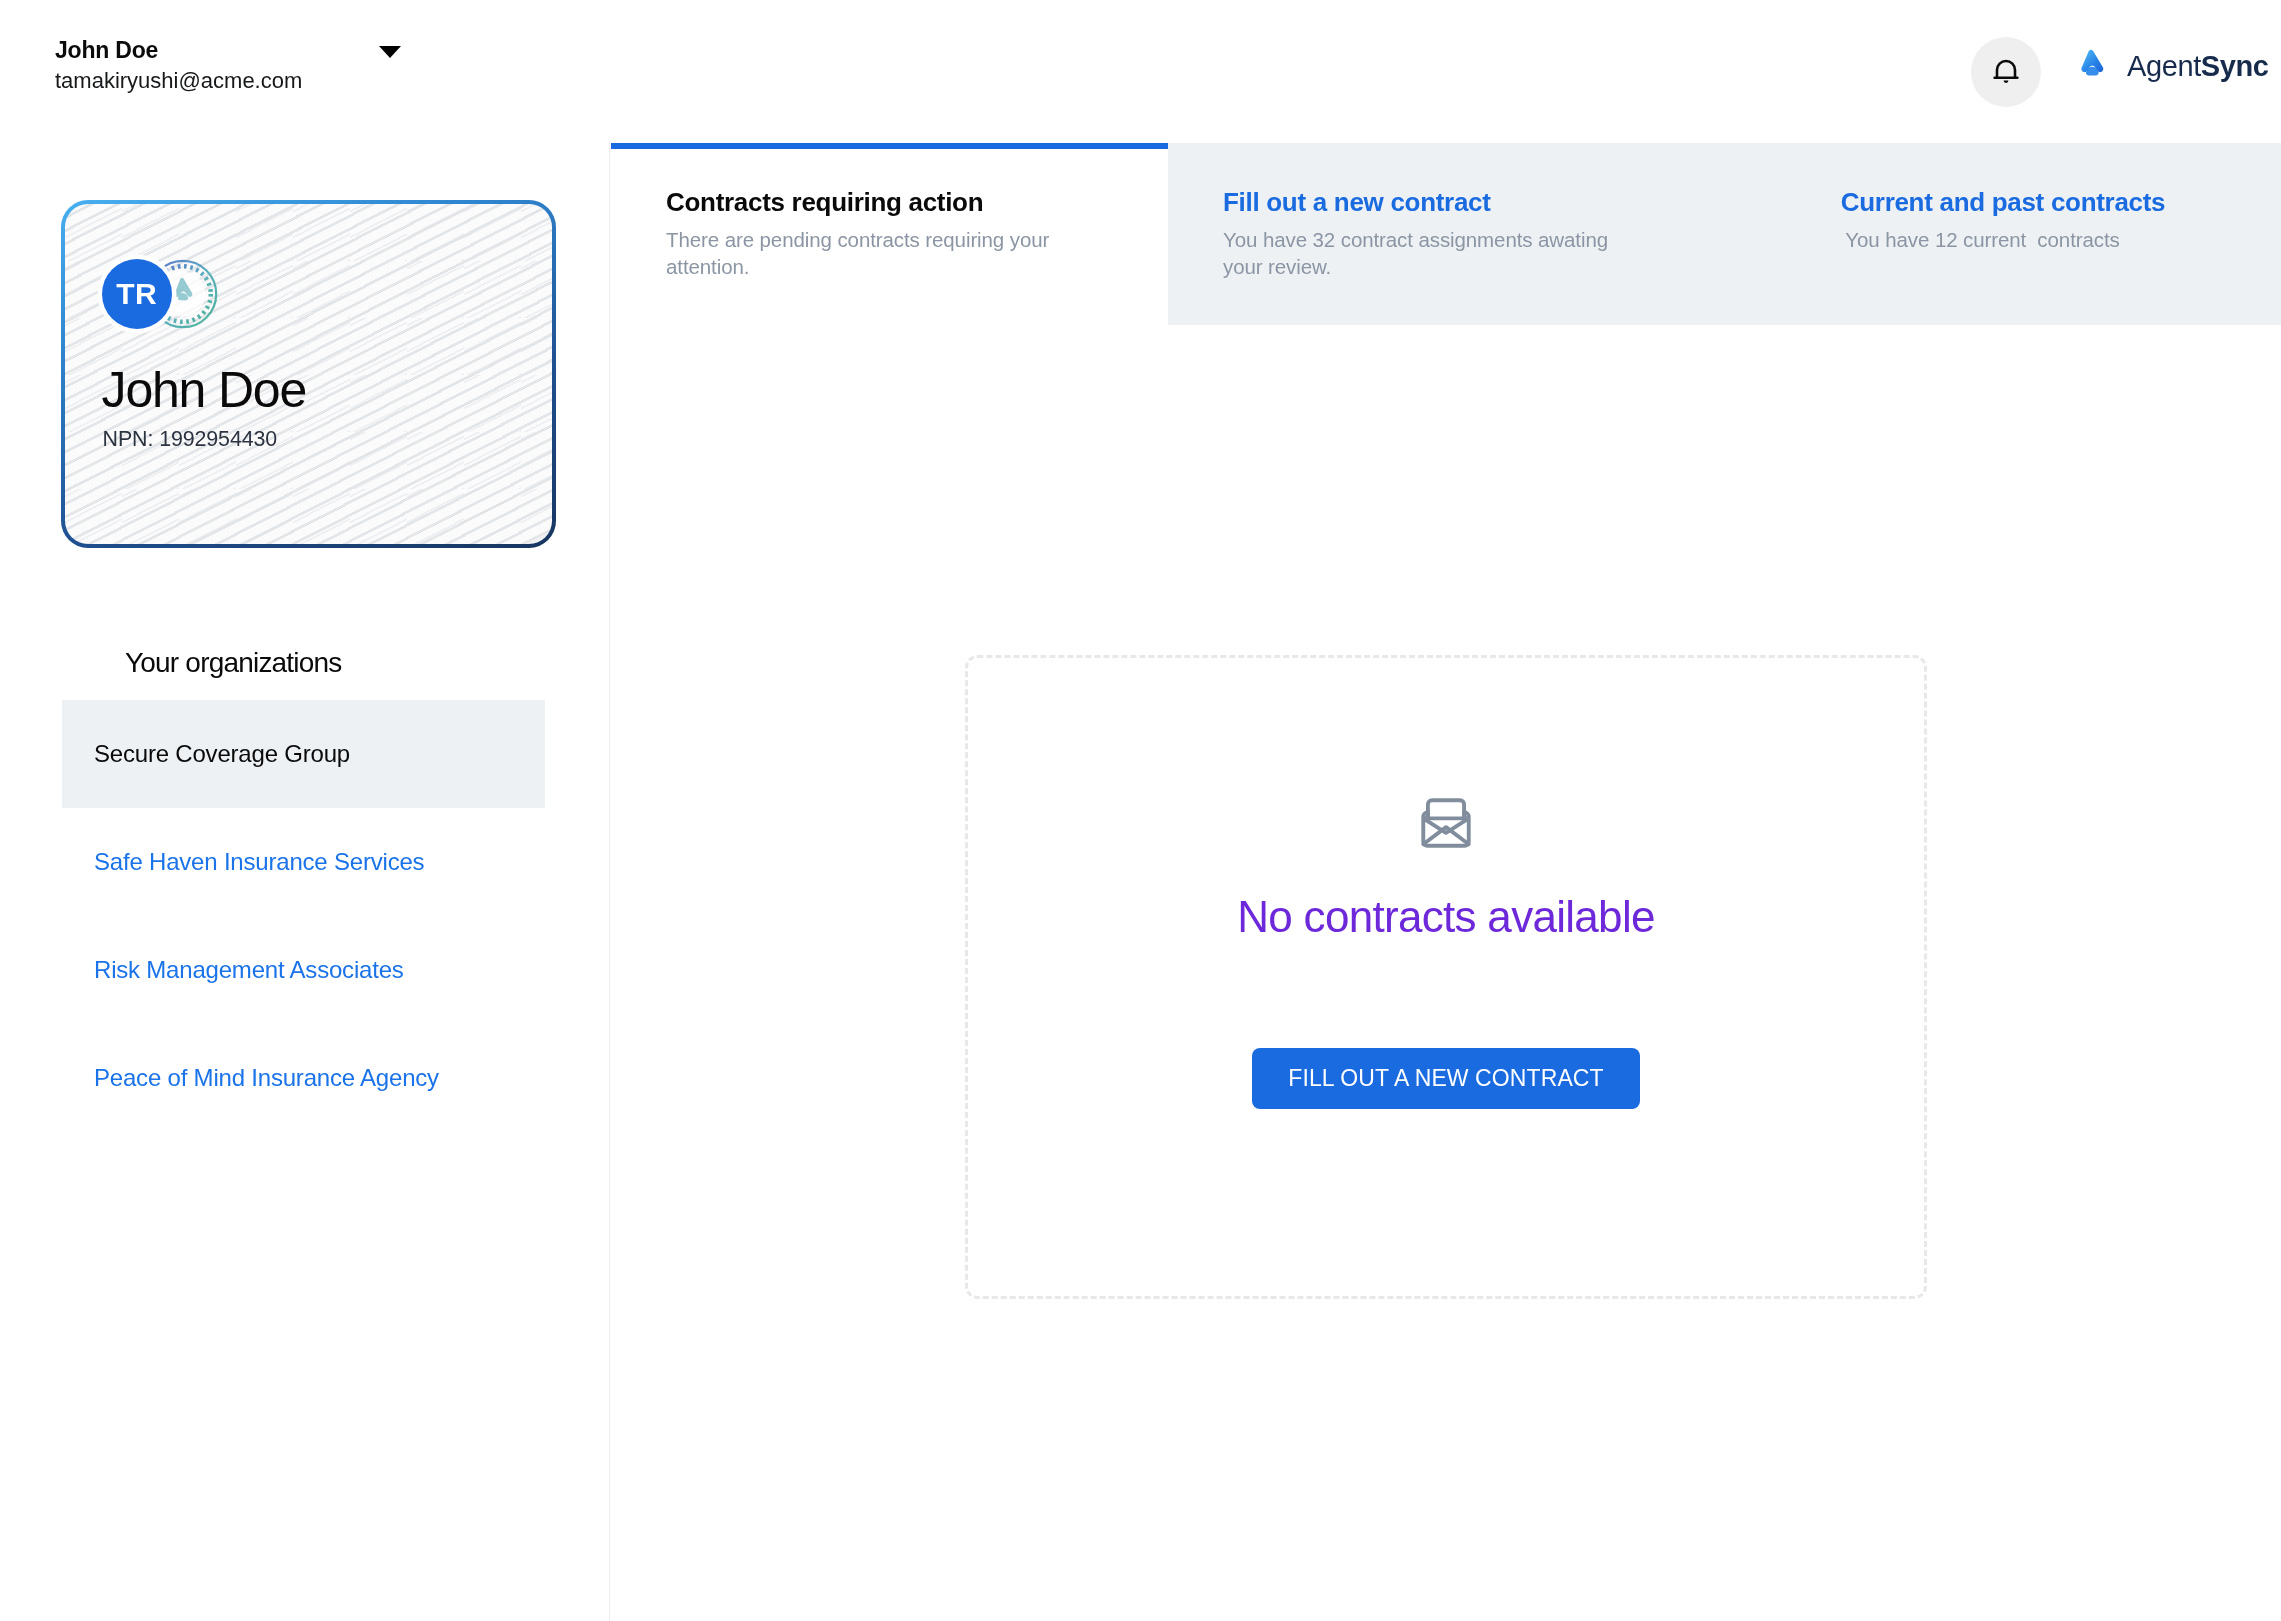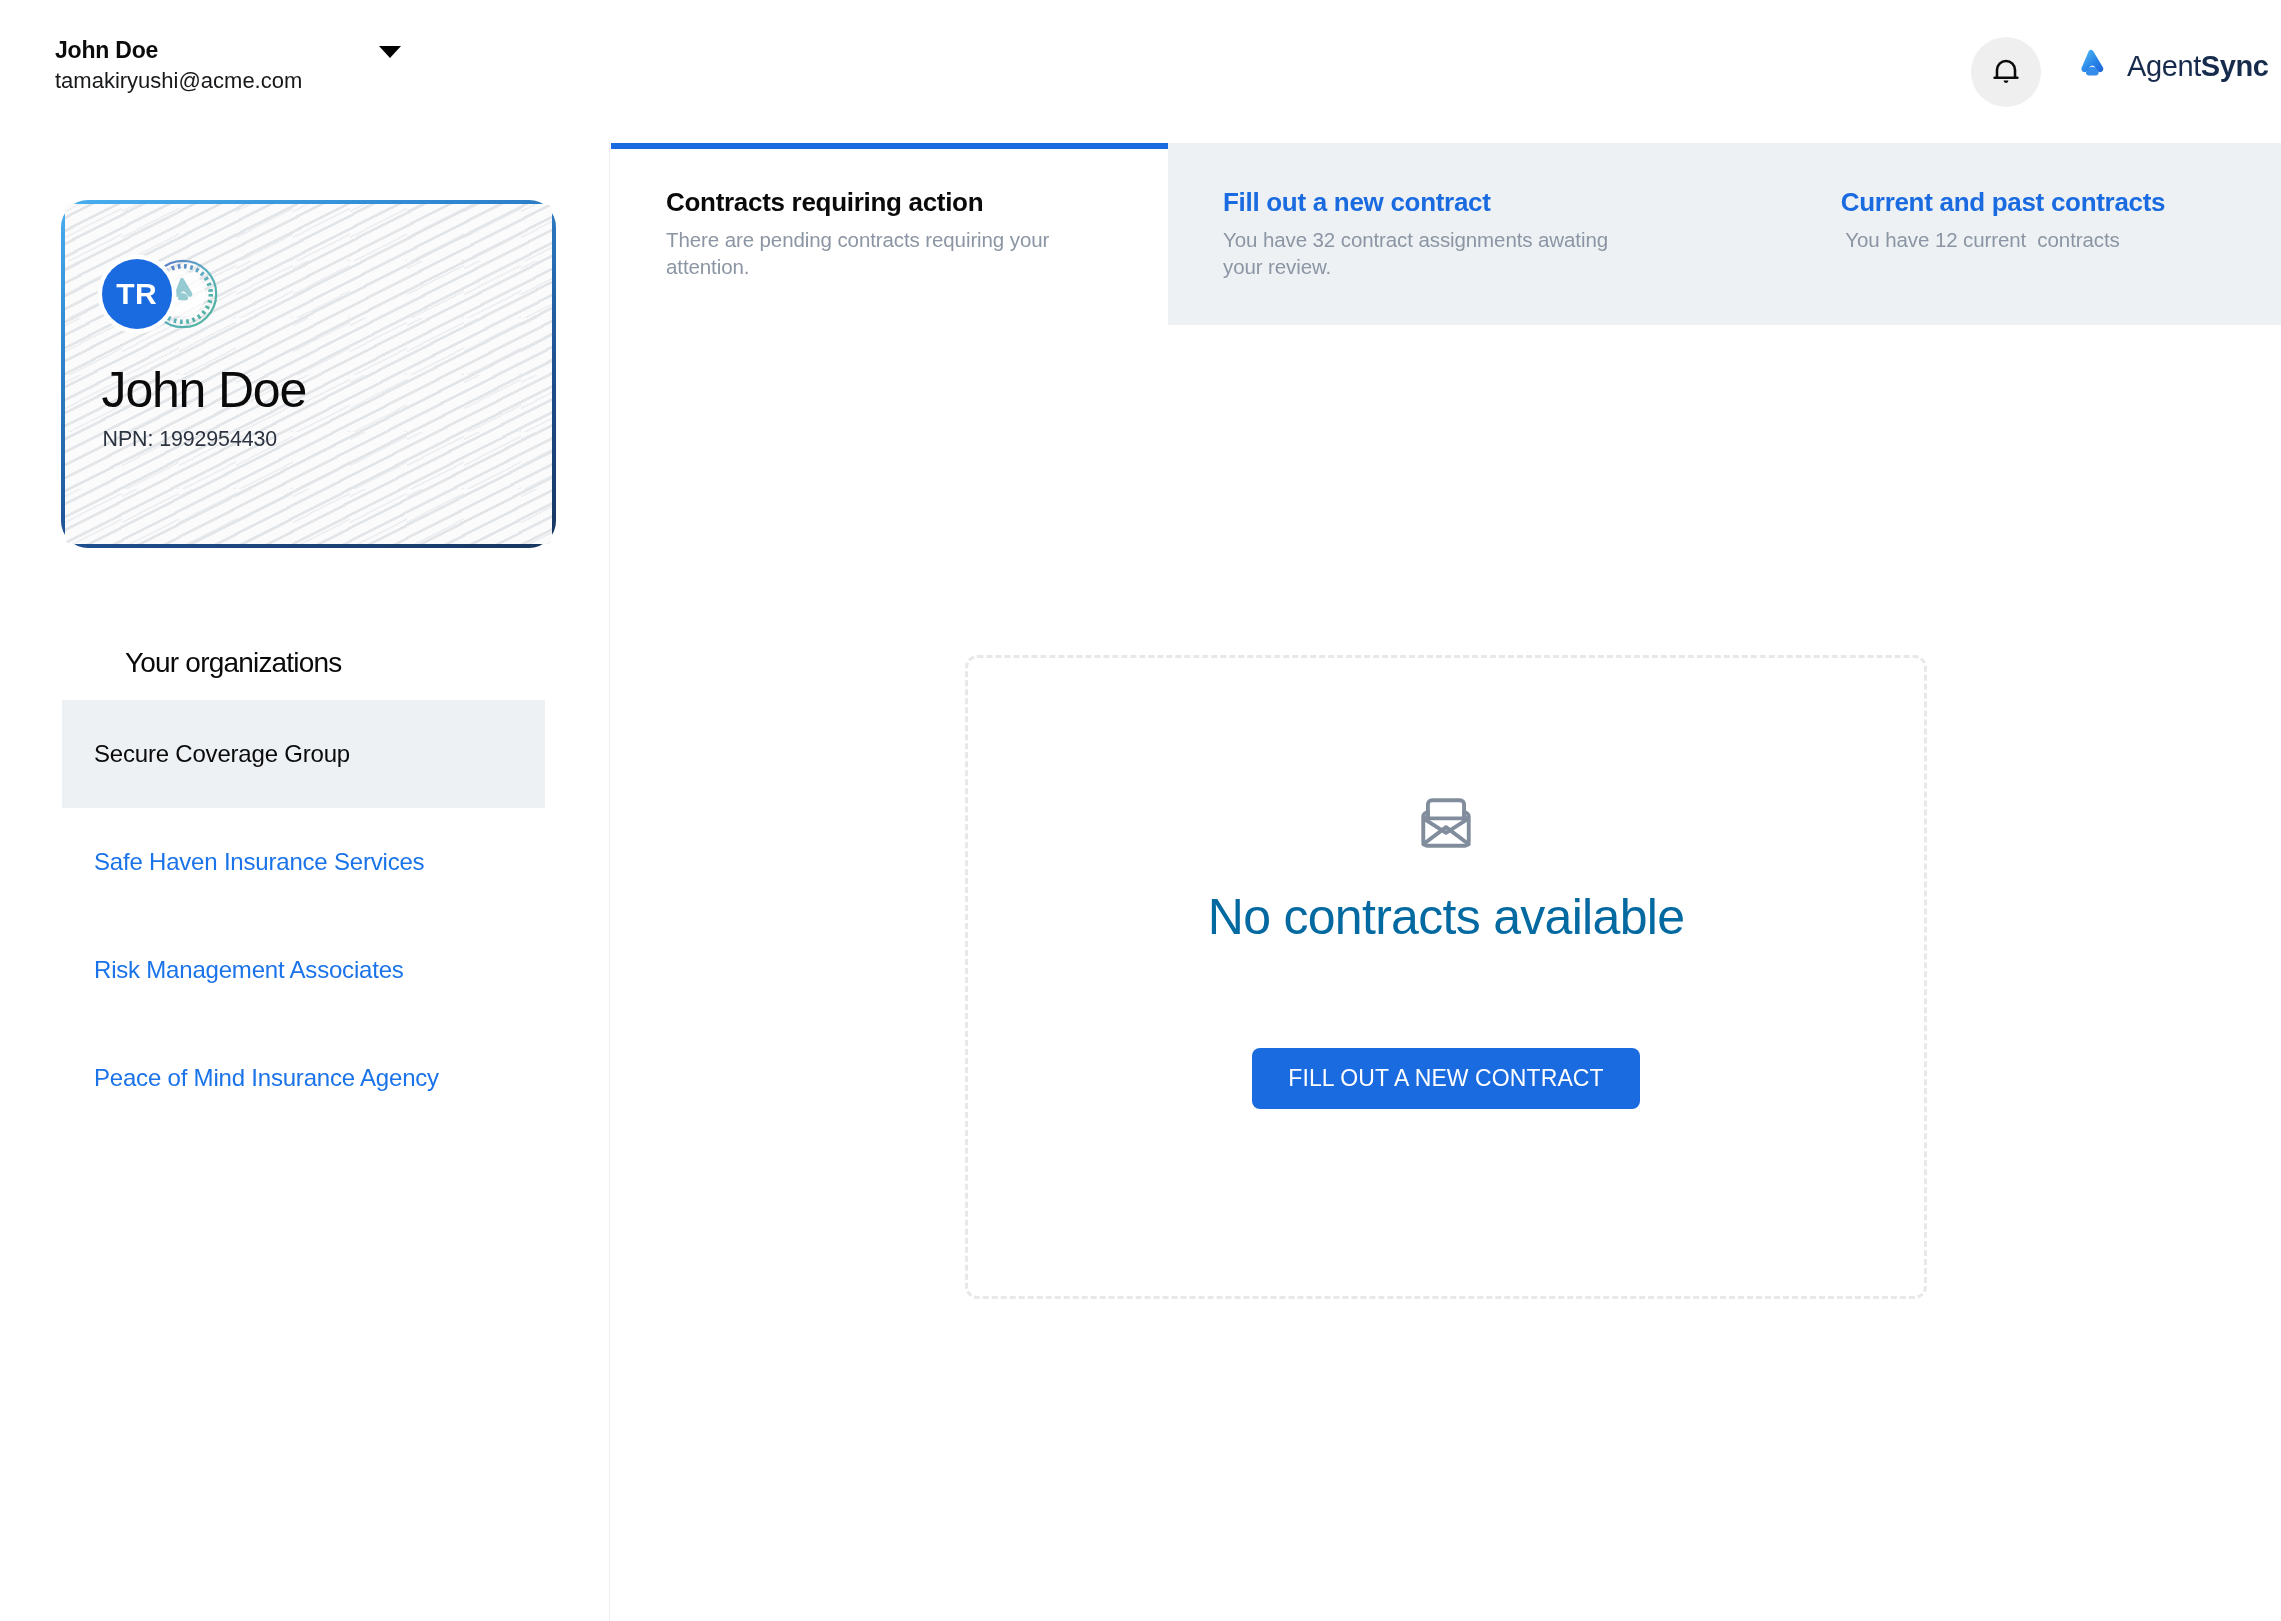--- a/index.html
+++ b/index.html
@@ -27,21 +27,21 @@
   .logo-text { font-size:29px; color:#172b4d; letter-spacing:-0.4px; white-space:nowrap; }
   .logo-text b { font-weight:700; }
   .logo-text span.light { font-weight:400; }
 
   
   .sidebar { position:absolute; left:0; top:143px; width:610px; height:1479px; background:#fff;
              border-right:1.8px solid #eceef0; }
 
   .id-card { position:absolute; left:61px; top:57px; width:495px; height:348px; border-radius:27px; padding:3.6px;
              background: linear-gradient(160deg, #49b0f0 0%, #2f86d0 28%, #1f4f8f 66%, #17365f 100%); }
-  .id-card-inner { position:relative; width:100%; height:100%; border-radius:6px; overflow:hidden;
+  .id-card-inner { position:relative; width:100%; height:100%; border-radius:23px; overflow:hidden;
     background-color:#fbfbfb;
     background-image:
       repeating-linear-gradient(-27deg,
         rgba(226,229,232,0.95) 0px, rgba(226,229,232,0.95) 2.7px,
         rgba(255,255,255,0) 2.7px, rgba(255,255,255,0) 11.6px),
       repeating-linear-gradient(-27deg,
         rgba(236,238,241,0.85) 0px, rgba(236,238,241,0.85) 1.8px,
         rgba(255,255,255,0) 1.8px, rgba(255,255,255,0) 23px);
     background-size: 100% 100%, 57px 57px;
   }
@@ -70,21 +70,21 @@
   .tab:nth-child(2) { width:557px; }
   .tab:nth-child(3) { width:556px;text-align:center; }
   .tab-title { font-size:26px; font-weight:700; color:#1a6ae0; letter-spacing:-0.3px; line-height:32px; }
   .tab.active .tab-title { color:#0a0a0b; }
   .tab-sub { margin-top:8px; font-size:20.5px; font-weight:400; color:#8b95a3; line-height:27px; letter-spacing:-0.1px; max-width:405px; white-space:pre-wrap; }
 
   .empty-box { position:absolute; left:354px; top:512px; width:962px; height:644px;
                border:3.6px dashed #e6e8ea; border-radius:12.5px; }
   .empty-inner { position:absolute; left:0; right:0; top:134px; text-align:center; }
   .empty-icon { display:block; margin:0 auto 36px auto; }
-  .empty-title { font-size:50px; font-weight:400; color:#0369a1; letter-spacing:-0.7px; line-height:48px; }
+  .empty-title { font-size:44px; font-weight:400; color:#6d28d9; letter-spacing:-0.7px; line-height:48px; }
   .empty-text { margin-top:30px; font-size:26px; font-weight:400; color:#818d9c; line-height:38px; letter-spacing:-0.2px; }
   .cta { display:inline-block; margin-top:39px; background:#1a6ae0; color:#fff; border:none; border-radius:8px;
          padding:0 36px; height:61px; line-height:61px; font-size:23px; font-weight:400; letter-spacing:0.1px;
          font-family:"Liberation Sans", sans-serif; cursor:pointer; }
 </style>
 </head>
 <body>
 
 <div class="page">
 

